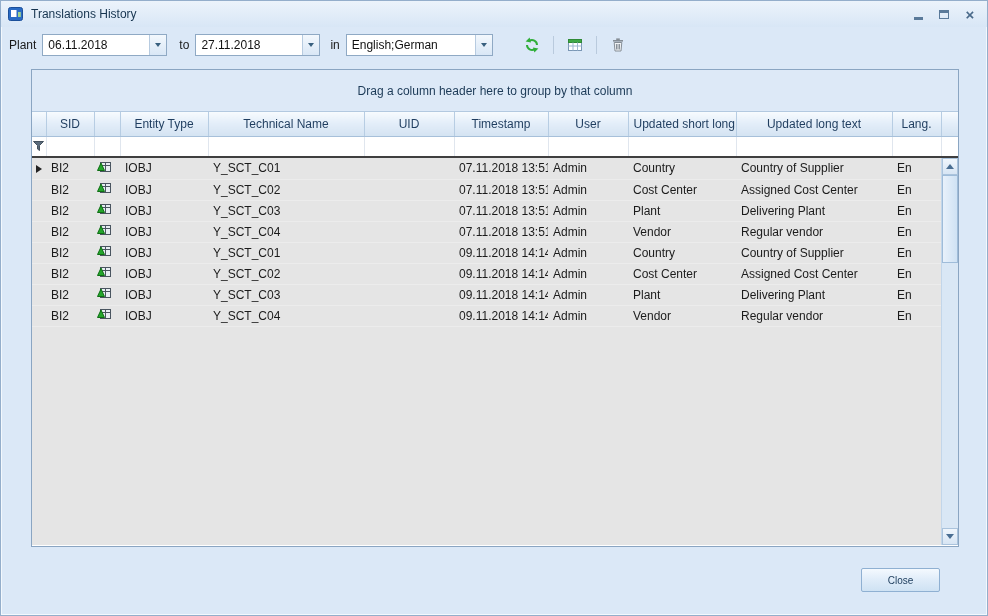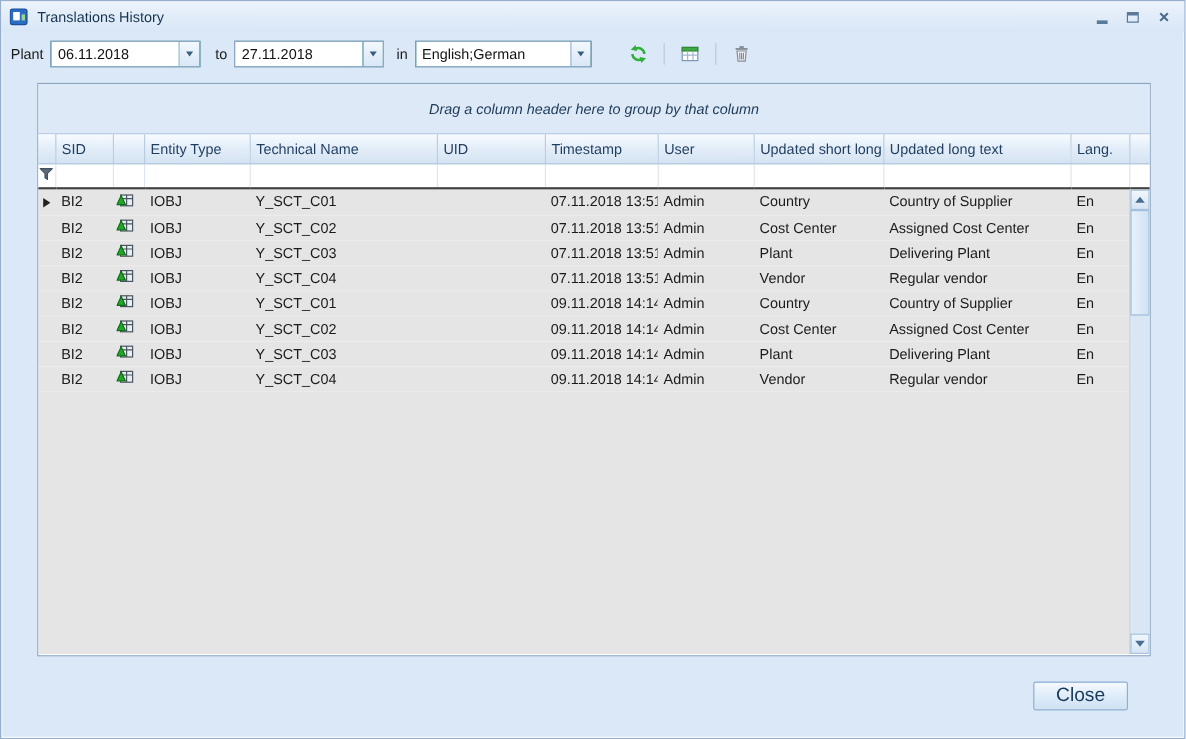--- a/index.html
+++ b/index.html
@@ -35,24 +35,24 @@
   .mr12 { margin-right:12px; } .mr16 { margin-right:10px; } .mr26 { margin-right:26px; }
   .icon-btn { width:26px; height:24px; border:0; background:transparent;
               display:flex; align-items:center; justify-content:center; cursor:default; }
   .tb-sep { width:1px; height:18px; background:#b9cadd; margin:0 8px; }
 
   
   .grid { position:absolute; left:30px; top:68px; width:928px; height:478px;
           background:#fff; border:1px solid #8aa5c2; }
   .group-panel { height:42px; background:#dde9f7; border-bottom:1px solid #b3c9e0;
                  display:flex; align-items:center; justify-content:center;
-                 font-size:12px; color:#1c3a57;font-style:italic; }
+                 font-size:12px; color:#1c3a57; }
   table { border-collapse:collapse; table-layout:fixed; }
   .head-table { width:926px; }
-  .head-table th { height:24px; font-weight:normal; text-align:left; padding:0 5px; font-size:12px;
+  .head-table th { height:24px; font-weight:normal; text-align:center; padding:0 5px; font-size:12px;
                    color:#1f3d5f; background:linear-gradient(#f7fbfe,#e4eef9 45%,#d4e3f2);
                    border-right:1px solid #b7cde3; border-bottom:1px solid #a7c0da;
                    overflow:hidden; white-space:nowrap; }
   .head-table th.filler { border-right:0; }
   .filter-row td { height:21px; background:#fff; border-right:1px solid #e0e6ee;
                    border-bottom:2px solid #3f3f3f; }
   .filter-row td.filler { border-right:0; }
   .filter-ind { text-align:center; vertical-align:middle; }
 
   .grid-body { position:relative; height:387px; background:#e5e5e5; overflow:hidden; }
@@ -72,21 +72,21 @@
   .sb-btn.up { top:0; } .sb-btn.down { bottom:0; }
   .tri-up { width:0; height:0; border-left:4px solid transparent; border-right:4px solid transparent;
             border-bottom:5px solid #4a6e92; }
   .tri-down { width:0; height:0; border-left:4px solid transparent; border-right:4px solid transparent;
               border-top:5px solid #4a6e92; }
   .sb-thumb { position:absolute; top:17px; left:0; width:16px; height:88px;
               background:linear-gradient(90deg,#e8f1fb,#cfe2f4); border:1px solid #9fbcd9; }
 
   
   .close-btn { position:absolute; right:47px; bottom:23px; width:79px; height:24px;
-               font-family:"Liberation Sans",sans-serif; font-size:16px; color:#1a3a5a;
+               font-family:"Liberation Sans",sans-serif; font-size:10px; color:#1a3a5a;
                background:linear-gradient(#f4f9fe,#dfecf9 50%,#cfe2f3);
                border:1px solid #8fb0d2; border-radius:2px; cursor:default; }
 </style>
 </head>
 <body>
 
 <div class="window">
 
   <div class="titlebar">
     <span class="app-icon">

